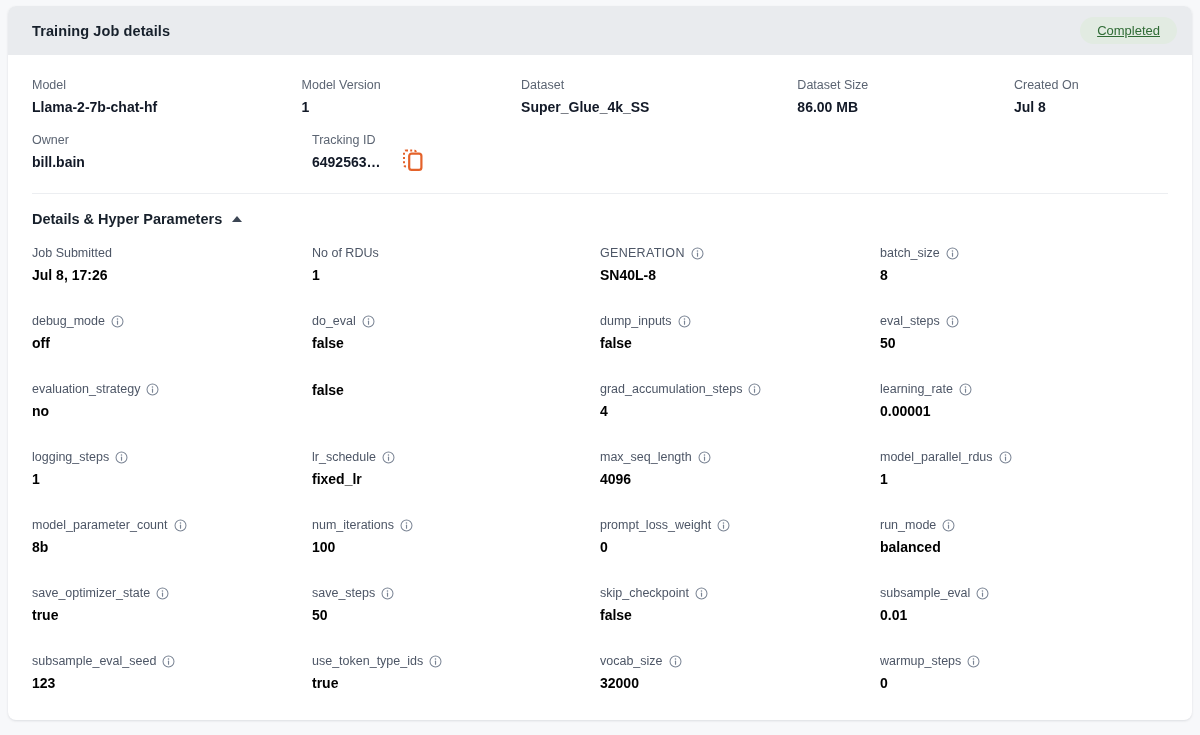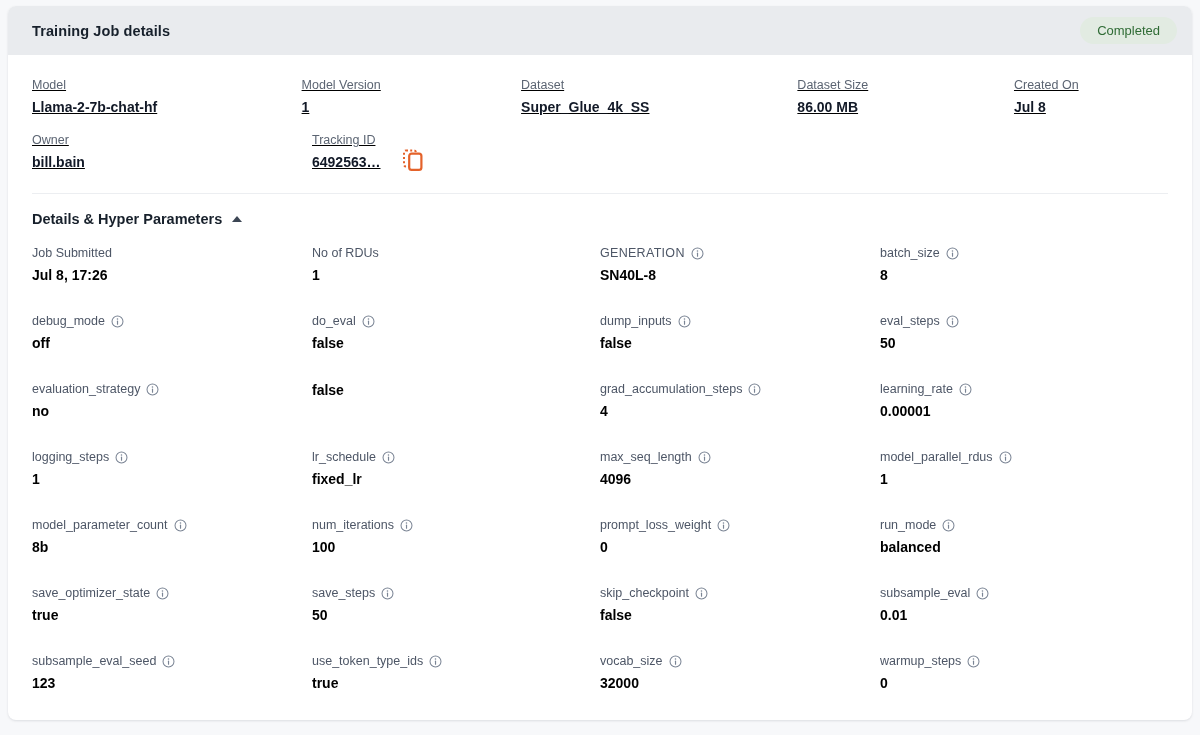--- a/index.html
+++ b/index.html
@@ -54,21 +54,20 @@
     font-size: 13px;
     padding: 7px 17px;
     border-radius: 16px;
     line-height: 1;
     white-space: nowrap;
   }
 
   
   .summary {
     padding: 22px 24px 0 24px;
-    text-decoration: underline;
   }
   .summary-row {
     display: flex;
     width: 100%;
   }
   .summary-row + .summary-row { margin-top: 16px; }
 
   .sum-cell { position: relative; }
   .sum-cell.c0 { width: 280px; }
   .sum-cell.c1 { width: 228px; }
@@ -170,21 +169,21 @@
   }
 </style>
 </head>
 <body>
 
 <div class="page">
   <div class="card">
 
     <div class="card-header">
       <div class="card-header-title">Training Job details</div>
-      <div class="status-badge" style="background: rgb(226, 235, 226); color: rgb(47, 107, 53);">Completed</div>
+      <div class="status-badge" style="background: rgb(226, 235, 226); color: rgb(47, 107, 53); text-decoration: underline;">Completed</div>
     </div>
 
     <div class="summary">
 
       <div class="summary-row">
         <div class="sum-cell c0">
           <div class="sum-label">Model</div>
           <div class="sum-value">Llama-2-7b-chat-hf</div>
         </div>
         <div class="sum-cell c1">

